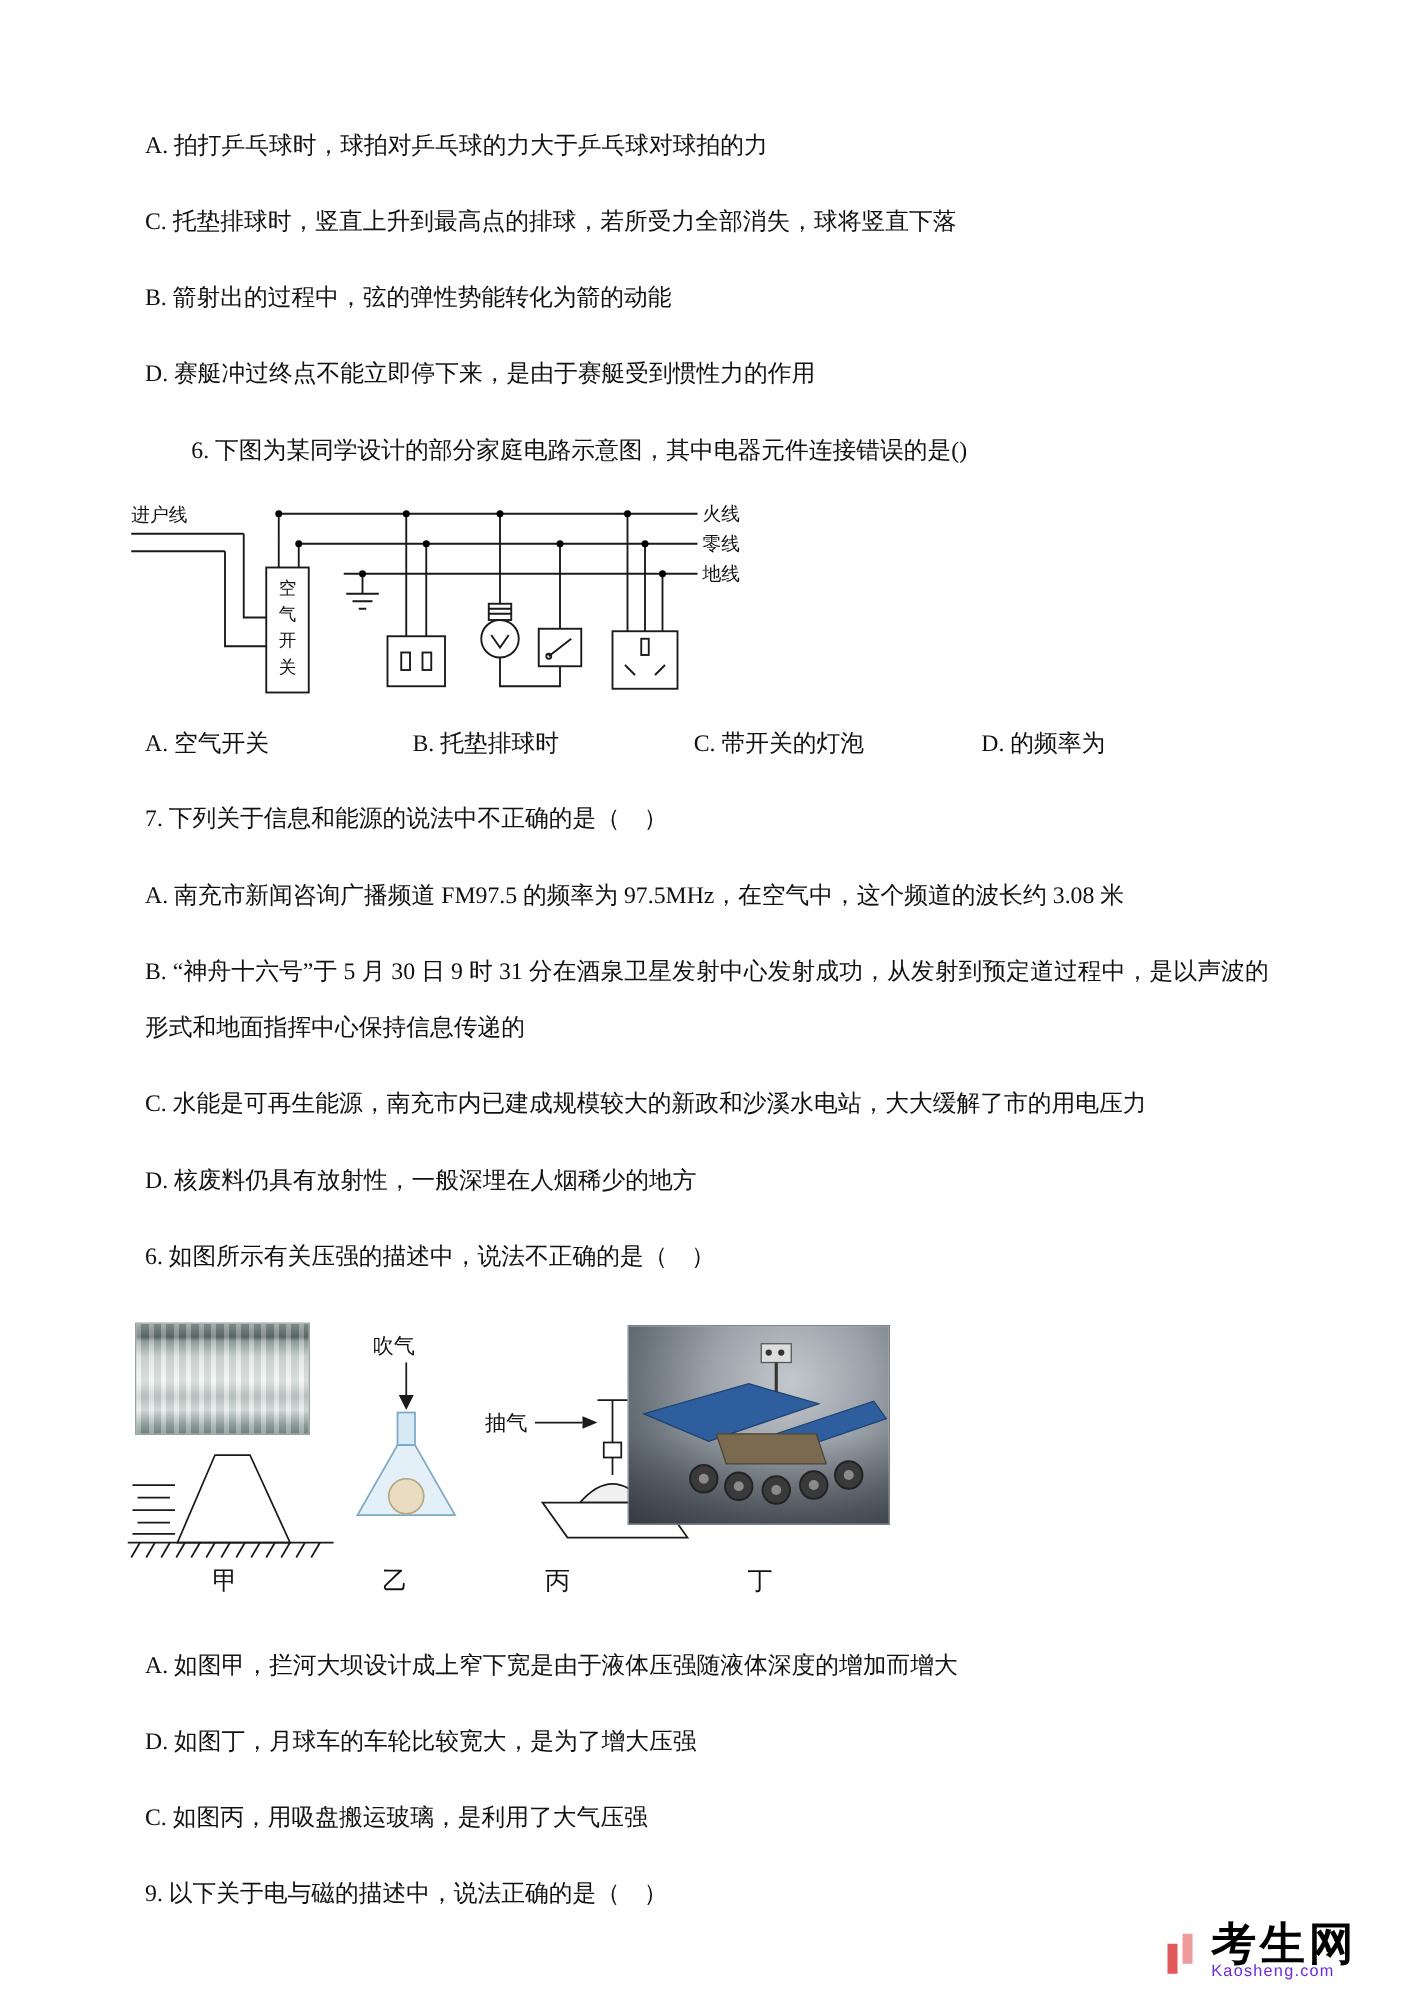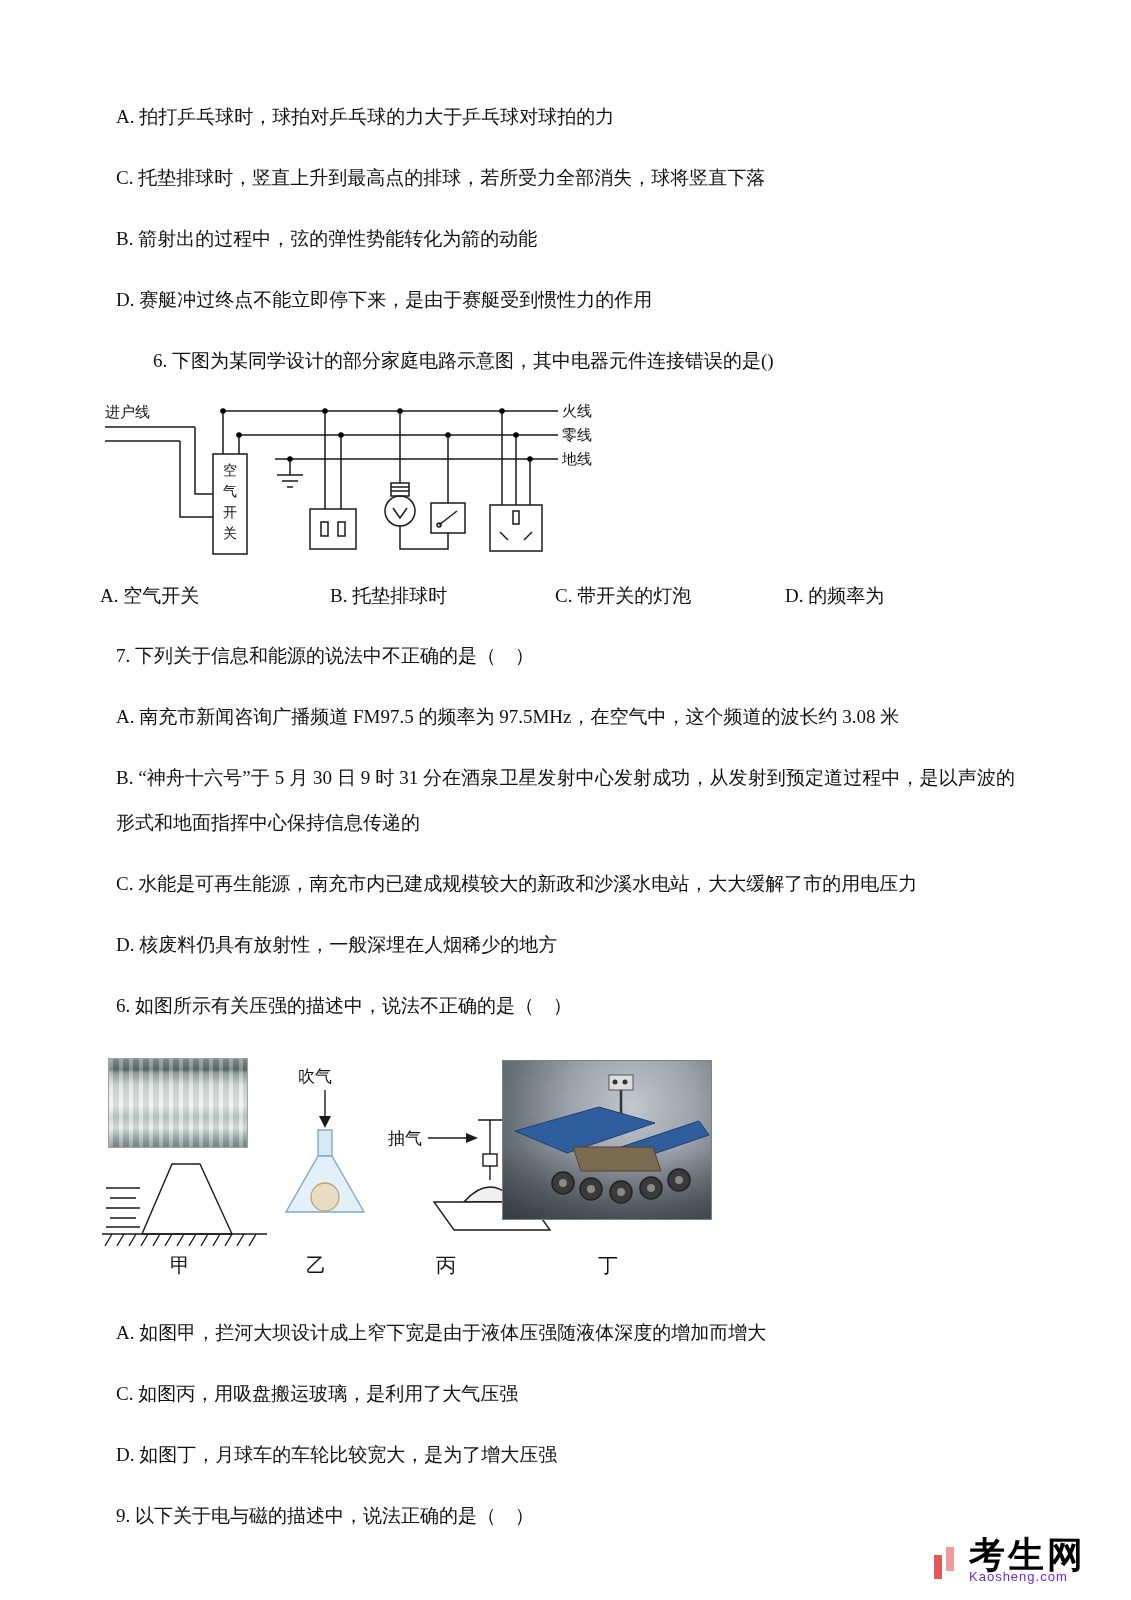--- a/index.html
+++ b/index.html
@@ -11,21 +11,21 @@
   .content { padding:78px 100px 0 100px; width:931px; font-size:19px; }
   p.line { margin:16px; line-height:45px; text-align:justify; }
   p.q6-stem { text-indent:37px; }
 
   .circuit { margin:2px 0 4px 0; height:172px; }
   .circuit svg { display:block; }
   .circuit text { font-family:"Liberation Serif","DejaVu Serif",serif; fill:#111; }
 
   .q6-options { position:relative; height:42px; }
   .q6-options span { position:absolute; top:0; line-height:42px; white-space:nowrap; }
-  .q6-opt-a { left:0; } .q6-opt-b { left:230px; } .q6-opt-c { left:455px; } .q6-opt-d { left:685px; }
+  .q6-opt-a { left:16px; } .q6-opt-b { left:230px; } .q6-opt-c { left:455px; } .q6-opt-d { left:685px; }
 
   .figures { position:relative; height:250px; margin:2px 0 6px 0; }
   .dam-photo {
     position:absolute; left:8px; top:14px; width:138px; height:88px;
     background:
       repeating-linear-gradient(90deg, rgba(255,255,255,0.30) 0 4px, rgba(120,135,130,0.18) 4px 10px),
       linear-gradient(180deg,#7d8b8a 0%,#4f5e5c 12%,#93a09d 16%,#d8dedc 30%,#eef1f0 52%,#c2cbc9 66%,#e4e8e7 78%,#8fa09d 92%,#6f807d 100%);
     border:1px solid #9aa5a2;
   }
   .dam-svg { position:absolute; left:2px; top:114px; }
@@ -203,22 +203,22 @@
         </svg>
       </div>
 
       <span class="figlabel fig-jia">甲</span>
       <span class="figlabel fig-yi">乙</span>
       <span class="figlabel fig-bing">丙</span>
       <span class="figlabel fig-ding">丁</span>
     </div>
 
     <p class="line">A. 如图甲，拦河大坝设计成上窄下宽是由于液体压强随液体深度的增加而增大</p>
+    <p class="line">D. 如图丁，月球车的车轮比较宽大，是为了增大压强</p>
     <p class="line">C. 如图丙，用吸盘搬运玻璃，是利用了大气压强</p>
-    <p class="line">D. 如图丁，月球车的车轮比较宽大，是为了增大压强</p>
 
     <p class="line">9. 以下关于电与磁的描述中，说法正确的是（　）</p>
 
   </div>
 
   <div class="watermark">
     <svg width="28" height="36" viewBox="0 0 28 36">
       <rect x="2" y="10" width="8" height="24" fill="#e2595c"></rect>
       <rect x="14" y="2" width="8" height="24" fill="#ef9a9b"></rect>
     </svg>

